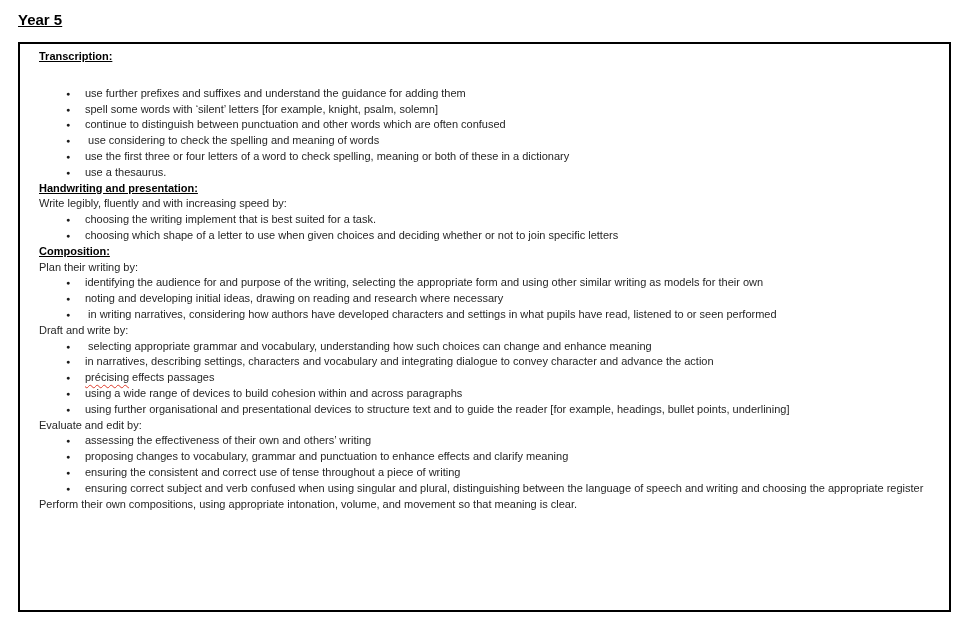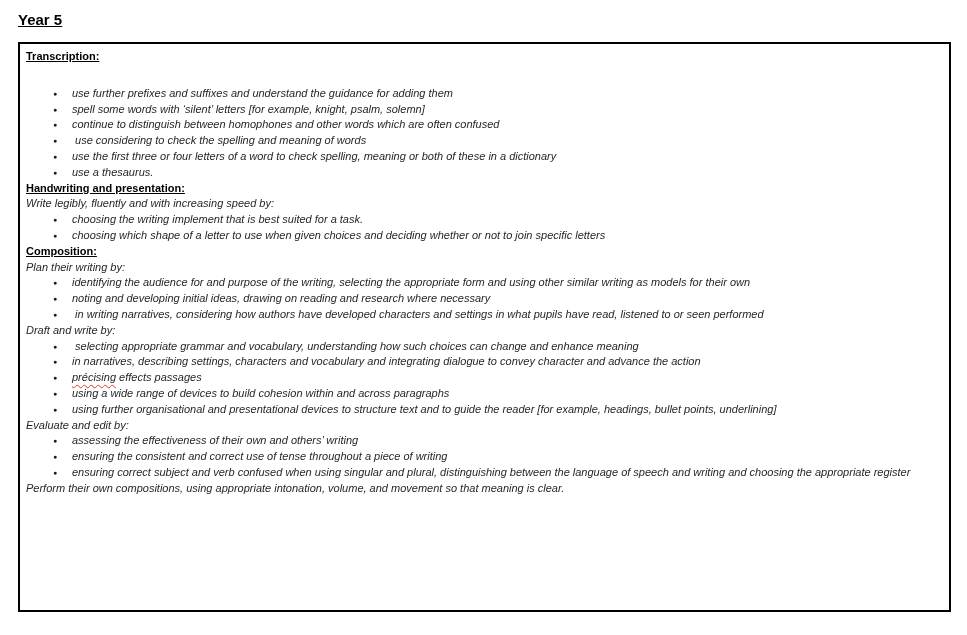--- a/index.html
+++ b/index.html
@@ -12,56 +12,56 @@
   }
   .page-title {
     position: absolute; left: 18px; top: 11px;
     font-size: 15px; font-weight: bold;
     text-decoration: underline; color: #000000;
   }
   .content-box {
     position: absolute; left: 18px; top: 42px;
     width: 933px; height: 570px;
     border: 2px solid #000000;
-    padding: 5px 6px;
+    padding: 5px 19px;
     font-size: 11px; line-height: 15.8px;
   }
   .section-heading {
     font-weight: bold; text-decoration: underline; color: #000000;
   }
   .blank-line { height: 21px; }
   ul.bullets { list-style: none; }
   ul.bullets li { position: relative; padding-left: 46px; }
   ul.bullets li::before {
     content: "●";
     position: absolute; left: 27px; top: 0;
     font-size: 7px; line-height: 15.8px; color: #1a1a1a;
   }
-  .li-text, .para { white-space: pre-wrap; font-style: italic; }
+  .li-text, .para { white-space: pre-wrap; }
   .misspell {
     text-decoration: underline wavy #dd3a2a;
     text-decoration-thickness: 1px;
     text-underline-offset: 3px;
     text-decoration-skip-ink: none;
   }
 </style>
 </head>
 <body>
 
 <h1 class="page-title">Year 5</h1>
 
 <div class="content-box">
 
   <p class="section-heading">Transcription:</p>
   <div class="blank-line"></div>
 
   <ul class="bullets">
     <li><span class="li-text">use further prefixes and suffixes and understand the guidance for adding them</span></li>
     <li><span class="li-text">spell some words with ‘silent’ letters [for example, knight, psalm, solemn]</span></li>
-    <li><span class="li-text">continue to distinguish between homophones and other words which are often confused</span></li>
+    <li><span class="li-text">continue to distinguish between punctuation and other words which are often confused</span></li>
     <li><span class="li-text"> use considering to check the spelling and meaning of words</span></li>
     <li><span class="li-text">use the first three or four letters of a word to check spelling, meaning or both of these in a dictionary</span></li>
     <li><span class="li-text">use a thesaurus.</span></li>
   </ul>
 
   <p class="section-heading">Handwriting and presentation:</p>
   <p class="para">Write legibly, fluently and with increasing speed by:</p>
   <ul class="bullets">
     <li><span class="li-text">choosing the writing implement that is best suited for a task.</span></li>
     <li><span class="li-text">choosing which shape of a letter to use when given choices and deciding whether or not to join specific letters</span></li>
@@ -81,19 +81,20 @@
     <li><span class="li-text"> selecting appropriate grammar and vocabulary, understanding how such choices can change and enhance meaning</span></li>
     <li><span class="li-text">in narratives, describing settings, characters and vocabulary and integrating dialogue to convey character and advance the action</span></li>
     <li><span class="li-text misspell">précising</span><span class="li-text"> effects passages</span></li>
     <li><span class="li-text">using a wide range of devices to build cohesion within and across paragraphs</span></li>
     <li><span class="li-text">using further organisational and presentational devices to structure text and to guide the reader [for example, headings, bullet points, underlining]</span></li>
   </ul>
 
   <p class="para">Evaluate and edit by:</p>
   <ul class="bullets">
     <li><span class="li-text">assessing the effectiveness of their own and others’ writing</span></li>
+    <li><span class="li-text">proposing changes to vocabulary, grammar and punctuation to enhance effects and clarify meaning</span></li>
     <li><span class="li-text">ensuring the consistent and correct use of tense throughout a piece of writing</span></li>
     <li><span class="li-text">ensuring correct subject and verb confused when using singular and plural, distinguishing between the language of speech and writing and choosing the appropriate register</span></li>
   </ul>
 
   <p class="para">Perform their own compositions, using appropriate intonation, volume, and movement so that meaning is clear.</p>
 
 </div>
 
 </body></html>

